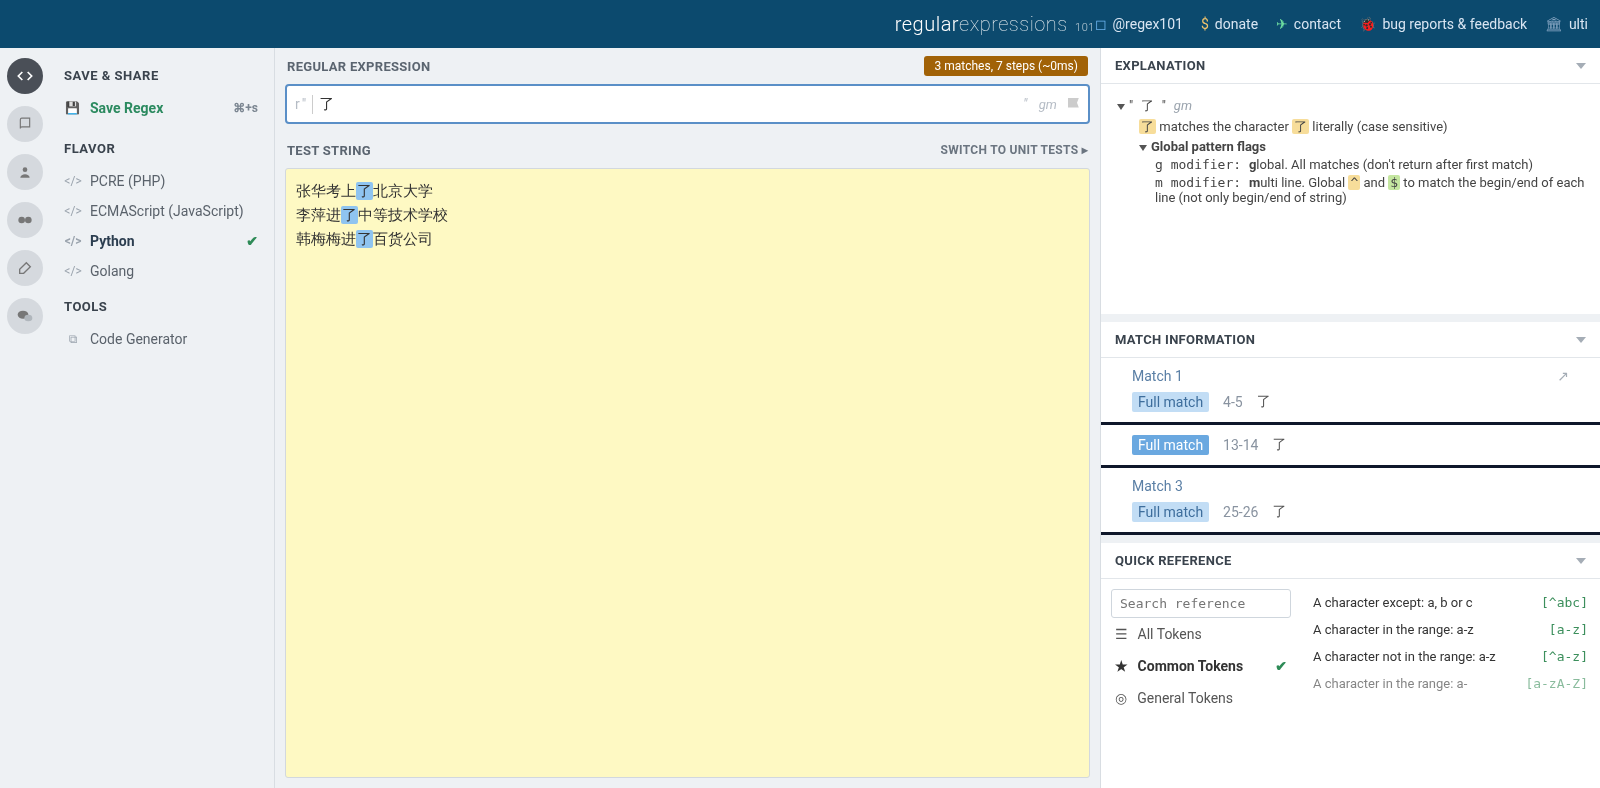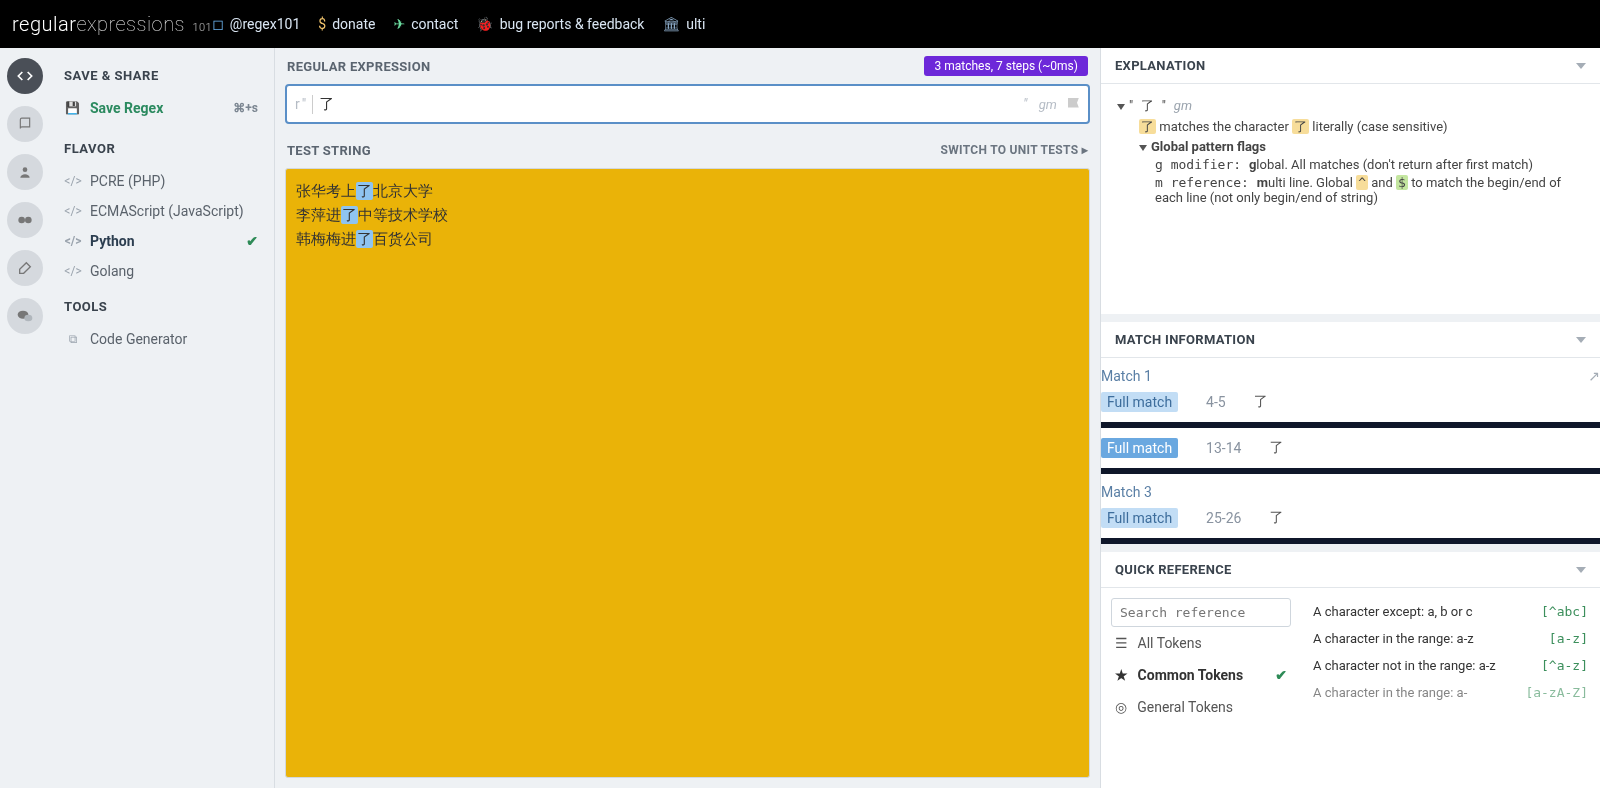--- a/index.html
+++ b/index.html
@@ -1,17 +1,17 @@
 <!DOCTYPE html>
 <html><head>
 <meta charset="utf-8">
 <style>
 * { margin: 0; padding: 0; box-sizing: border-box; font-family: -apple-system, BlinkMacSystemFont, "Segoe UI", Roboto, sans-serif; }
 body { background: #eef1f4; font-size: 14px; color: #333; }
-.topbar { background: #000000; height: 48px; display: flex; align-items: center; justify-content: flex-start; padding: 0 12px; color: #fff; }
+.topbar { background: #0c4a6e; height: 48px; display: flex; align-items: center; justify-content: flex-end; padding: 0 12px; color: #fff; }
 .logo { font-size: 20px; font-weight: 300; letter-spacing: 0.5px; }
 .logo .thin { font-weight: 100; opacity: 0.9; }
 .logo .sub { font-size: 11px; opacity: 0.7; margin-left: 2px; }
 .toplinks { display: flex; gap: 18px; align-items: center; font-size: 14px; }
 .toplinks a { color: #d9e5f2; text-decoration: none; display: flex; align-items: center; gap: 6px; cursor: pointer; }
 
 .app { display: flex; height: calc(100vh - 48px); }
 .iconrail { width: 50px; background: #eef1f4; display: flex; flex-direction: column; align-items: center; padding-top: 10px; gap: 12px; }
 .icbtn { width: 36px; height: 36px; border-radius: 18px; background: #4a4f57; display: flex; align-items: center; justify-content: center; color: #fff; cursor: pointer; }
 .icbtn.dim { background: #d5d9de; color: #777; }
@@ -21,46 +21,46 @@
 .itemrow { display: flex; align-items: center; gap: 10px; padding: 7px 6px; cursor: pointer; color: #5a626b; font-size: 14px; border-radius: 3px; }
 .itemrow.active { color: #2c3e50; font-weight: 700; }
 .itemrow.save { color: #2b8a5f; font-weight: 700; justify-content: space-between; }
 .itemrow .chk { margin-left: auto; color: #2e8b57; }
 .shortcut { font-size: 12px; color: #7a8590; }
 .smicon { width: 14px; display: inline-flex; justify-content: center; color: #9aa3ad; font-size: 12px; }
 
 .center { flex: 1; background: #eef1f4; display: flex; flex-direction: column; }
 .bar { height: 36px; display: flex; align-items: center; justify-content: space-between; padding: 0 12px; }
 .bar .lbl { font-weight: 700; font-size: 13px; color: #5b6570; letter-spacing: 0.3px; }
-.badge { background: #6d28d9; color: #fff; font-size: 12px; padding: 3px 10px; border-radius: 3px; }
+.badge { background: #a16207; color: #fff; font-size: 12px; padding: 3px 10px; border-radius: 3px; }
 .regexbox { margin: 0 10px 8px; border: 2px solid #5a8fc7; border-radius: 4px; background: #fff; height: 40px; display: flex; align-items: center; padding: 0 8px; font-family: "Menlo","Consolas",monospace; }
 .regexbox .delim { color: #b5bcc5; font-size: 14px; }
 .regexbox .pattern { flex: 1; padding: 0 6px; font-size: 15px; color: #333; border-left: 1px solid #ccc; margin-left: 4px; }
 .regexbox .flags { color: #b5bcc5; font-style: italic; font-size: 13px; display: flex; align-items: center; gap: 4px; }
 .flagicon { width: 12px; height: 12px; background: #ccc; clip-path: polygon(0 0, 90% 0, 75% 40%, 90% 80%, 0 80%); }
 
 .switch { font-size: 12px; font-weight: 700; color: #6b7580; letter-spacing: 0.3px; cursor: pointer; }
-.teststring { flex: 1; margin: 0 10px 10px; background: #eab308; border: 1px solid #d2d8de; border-radius: 3px; padding: 10px; font-family: "Menlo","Consolas",monospace; font-size: 15px; line-height: 1.6; color: #333; }
+.teststring { flex: 1; margin: 0 10px 10px; background: #fef9c3; border: 1px solid #d2d8de; border-radius: 3px; padding: 10px; font-family: "Menlo","Consolas",monospace; font-size: 15px; line-height: 1.6; color: #333; }
 .hl { background: #8fc4f0; padding: 0 1px; border-radius: 2px; }
 
 .rightpanel { width: 500px; background: #fff; border-left: 1px solid #d8dde2; display: flex; flex-direction: column; overflow: auto; }
 .rp-head { display: flex; justify-content: space-between; align-items: center; padding: 10px 14px; border-bottom: 1px solid #e2e6ea; font-weight: 700; font-size: 13px; color: #3a434d; letter-spacing: 0.3px; }
 .rp-body { padding: 10px 14px; font-size: 13px; color: #444; }
 .mono { font-family: "Menlo","Consolas",monospace; }
 .tok-y { background: #f7dd9a; padding: 0 2px; border-radius: 2px; }
 .tok-g { background: #c4e6a0; padding: 0 2px; border-radius: 2px; }
 .exp-line { margin: 3px 0; padding-left: 2px; }
 .exp-sub { padding-left: 24px; }
 .exp-sub2 { padding-left: 40px; }
 .caret { display: inline-block; width: 0; height: 0; border-left: 4px solid transparent; border-right: 4px solid transparent; border-top: 6px solid #555; margin-right: 4px; vertical-align: middle; }
 
 .matchinfo { border-top: 8px solid #eef1f4; }
-.match-block { padding: 10px 0; border-bottom: 6px solid #0f172a; }
+.match-block { padding: 10px 31px; border-bottom: 3px solid #0f172a; }
 .match-label { color: #5a7fa5; font-family: "Menlo","Consolas",monospace; font-size: 14px; margin-bottom: 8px; display: flex; justify-content: space-between; }
-.match-row { display: flex; align-items: center; gap: 28px; font-family: "Menlo","Consolas",monospace; font-size: 14px; }
+.match-row { display: flex; align-items: center; gap: 14px; font-family: "Menlo","Consolas",monospace; font-size: 14px; }
 .fullmatch { background: #c2ddf5; color: #3d6d9c; padding: 2px 6px; border-radius: 2px; }
 .fullmatch.sel { background: #6aa8e0; color: #fff; }
 .mrange { color: #8993a0; }
 .mtext { color: #555; }
 
 .quickref { border-top: 8px solid #eef1f4; flex: 1; }
 .qr-body { display: flex; }
 .qr-left { width: 200px; padding: 10px; }
 .qr-search { width: 100%; border: 1px solid #cfd6dd; border-radius: 3px; padding: 6px 8px; font-family: "Menlo","Consolas",monospace; font-size: 13px; color: #888; }
 .qr-cat { display: flex; align-items: center; gap: 10px; padding: 8px 4px; cursor: pointer; color: #555; font-size: 14px; }
@@ -202,21 +202,21 @@
   <div class="rightpanel">
     <div class="rp-head">
       <span>EXPLANATION</span>
       <span class="chev-down"></span>
     </div>
     <div class="rp-body" style="min-height:230px">
       <div class="exp-line mono"><span class="caret"></span><span>"</span> <span>了</span> <span>"</span> <span style="color:#9aa3ad;font-style:italic">gm</span></div>
       <div class="exp-line exp-sub"><span class="mono tok-y">了</span> <span>matches the character </span><span class="mono tok-y">了</span><span> literally (case sensitive)</span></div>
       <div class="exp-line exp-sub"><span class="caret"></span><b>Global pattern flags</b></div>
       <div class="exp-line exp-sub2"><span class="mono">g modifier: </span><b>g</b><span>lobal. All matches (don't return after first match)</span></div>
-      <div class="exp-line exp-sub2"><span class="mono">m reference: </span><b>m</b><span>ulti line. Global </span><span class="mono tok-y">^</span><span> and </span><span class="mono tok-g">$</span><span> to match the begin/end of each line (not only begin/end of string)</span></div>
+      <div class="exp-line exp-sub2"><span class="mono">m modifier: </span><b>m</b><span>ulti line. Global </span><span class="mono tok-y">^</span><span> and </span><span class="mono tok-g">$</span><span> to match the begin/end of each line (not only begin/end of string)</span></div>
     </div>
 
     <div class="matchinfo">
       <div class="rp-head">
         <span>MATCH INFORMATION</span>
         <span class="chev-down"></span>
       </div>
       <div class="match-block">
         <div class="match-label">
             <span>Match 1</span>

